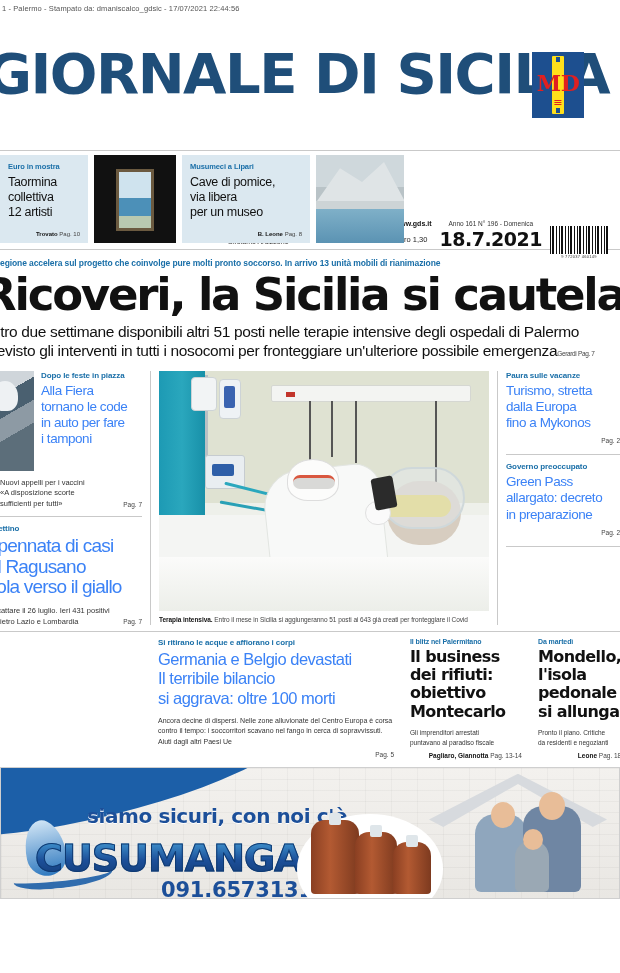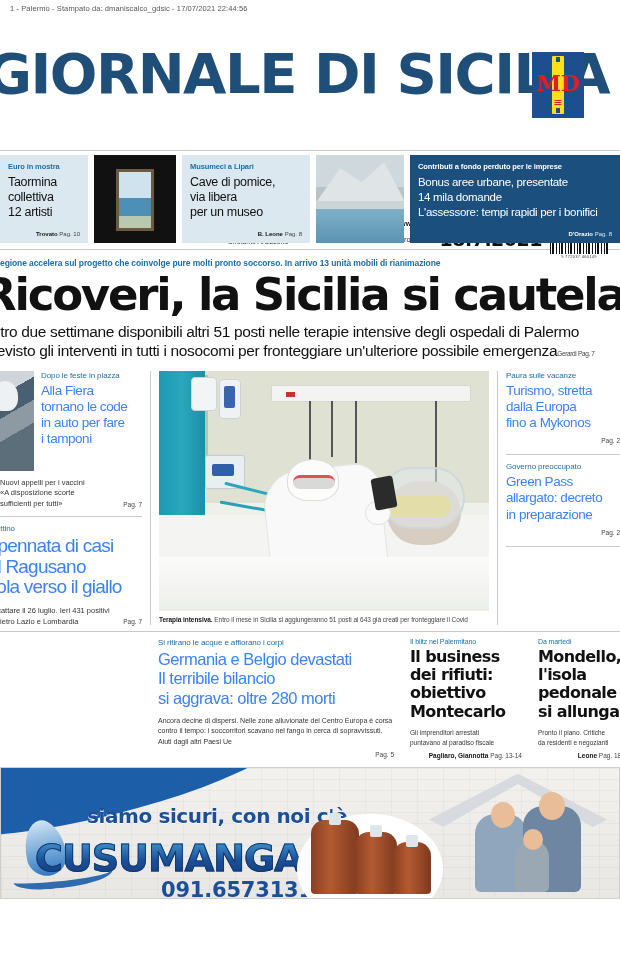--- a/index.html
+++ b/index.html
@@ -6,21 +6,21 @@
   body {
     width:620px; height:973px; background:#ffffff;
     font-family:"Liberation Sans", sans-serif; color:#111;
     overflow:hidden; position:relative;
   }
   .page { width:620px; height:973px; position:relative; background:#fff; }
 
   
   .printline {
     height:16px; font-size:7.5px; color:#555; letter-spacing:.1px;
-    padding-left:12px; display:flex; align-items:center; white-space:nowrap;
+    padding-left:4px; display:flex; align-items:center; white-space:nowrap;
     overflow:hidden;
   }
   .printline span { margin-left:-2px; }
 
   
   .masthead { position:relative; height:100px; }
   .mast-title {
     position:absolute; left:-14px; top:26px;
     font-family:"DejaVu Sans", sans-serif;
     font-weight:bold; font-size:55px; letter-spacing:-1.5px;
@@ -149,21 +149,21 @@
 
   
   .body3 { display:flex; gap:8px; padding-top:10px; }
   .col-left { width:142px; flex:none; }
   .col-mid  { width:330px; flex:none; }
   .col-right{ width:auto; flex:1; }
 
   .vrule { width:1px; background:#c9c9c9; }
 
   .kicker {
-    font-size:8px; font-weight:normal; color:#1a6fa8; letter-spacing:-.1px;
+    font-size:8px; font-weight:bold; color:#1a6fa8; letter-spacing:-.1px;
     margin-bottom:3px; white-space:nowrap;
   }
   .hl { letter-spacing:-.45px; color:#3b82f6; }
   .deck { font-size:7.5px; color:#333; line-height:1.42; }
   .pagref { font-size:6.5px; color:#444; }
   .hrule { height:1px; background:#c9c9c9; margin:8px 0 7px 0; }
 
   
   .la { display:flex; gap:7px; }
   .la-photo {
@@ -401,32 +401,20 @@
         </div>
       </div>
     </div>
 
     <div class="ph-lipari">
       <div class="mtn"></div>
         <div class="shore"></div>
         <div class="sea"></div>
     </div>
 
-    <div class="tz tz-dark" style="flex:1;">
-      <div class="tz-pad">
-        <div class="tz-kicker">Contributi a fondo perduto per le imprese</div>
-        <div class="tz-head" style="white-space:pre-line">Bonus aree urbane, presentate
-14 mila domande
-L'assessore: tempi rapidi per i bonifici</div>
-        <div class="tz-sign">
-          <b>D'Orazio</b>
-          <span>Pag. 8</span>
-        </div>
-      </div>
-    </div>
   </div>
 
   <div class="rule"></div>
 
   <div class="lead">
     <div class="lead-kicker">La Regione accelera sul progetto che coinvolge pure molti pronto soccorso. In arrivo 13 unità mobili di rianimazione</div>
     <div class="lead-head">Ricoveri, la Sicilia si cautela</div>
     <div class="lead-sub">Entro due settimane disponibili altri 51 posti nelle terapie intensive degli ospedali di Palermo</div>
     <div class="lead-sub">
       <span>Previsto gli interventi in tutti i nosocomi per fronteggiare un'ulteriore possibile emergenza</span><span class="sig"><span>Gerardi</span> <span>Pag. 7</span></span>
@@ -529,21 +517,21 @@
 
   <div class="bottom">
 
     <div style="width:142px;flex:none;"></div>
     <div class="vrule"></div>
 
     <div class="bt-mid">
       <div class="kicker">Si ritirano le acque e affiorano i corpi</div>
       <div class="hl bt-head-lg" style="white-space:pre-line">Germania e Belgio devastati
 Il terribile bilancio
-si aggrava: oltre 280 morti</div>
+si aggrava: oltre 100 morti</div>
       <div class="bt-deck">Ancora decine di dispersi. Nelle zone alluvionate del Centro Europa è corsa contro il tempo: i soccorritori scavano nel fango in cerca di sopravvissuti. Aiuti dagli altri Paesi Ue</div>
       <div class="bt-pag">Pag. 5</div>
     </div>
 
     <div class="vrule"></div>
 
     <div class="bt-a">
       <div class="kicker" style="font-size:7px;">Il blitz nel Palermitano</div>
       <div class="bt-head-bold" style="white-space:pre-line">Il business
 dei rifiuti:

